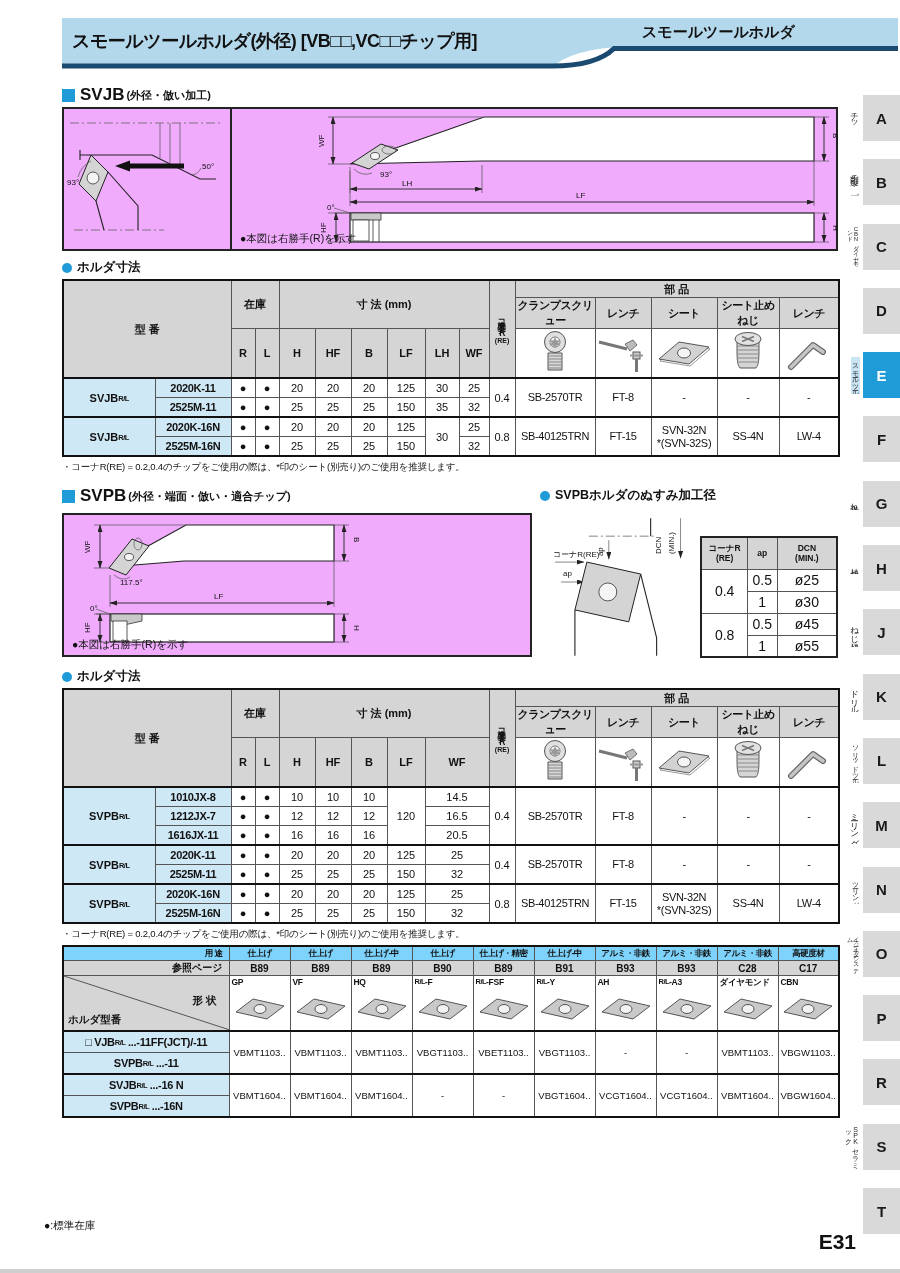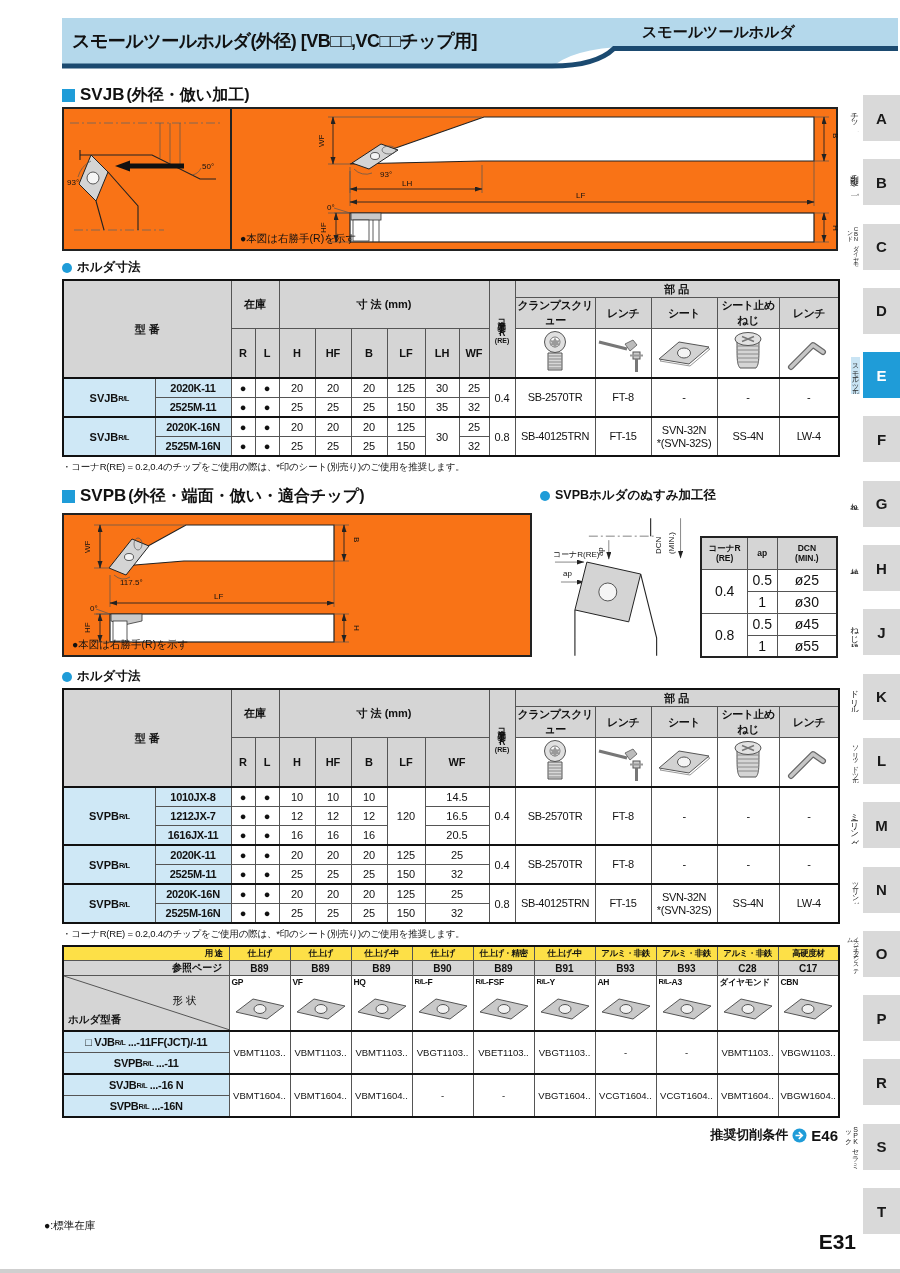--- a/index.html
+++ b/index.html
@@ -6,22 +6,22 @@
   body{width:900px;height:1273px;position:relative;background:#fff;color:#111;
        font-family:"Liberation Sans","DejaVu Sans",sans-serif;}
   .page{position:absolute;inset:0;overflow:hidden}
   .banner{position:absolute;top:0;left:0}
   .hdr-title{position:absolute;left:72px;top:29px;font-size:18px;font-weight:bold;letter-spacing:-0.5px}
   .hdr-method{position:absolute;left:642px;top:23px;font-size:15px;font-weight:bold}
   .content{position:absolute;left:62px;top:86px;width:776px}
   .sec-hd{display:flex;align-items:center;height:18px}
   .bluesq{width:13px;height:13px;background:#1f9cd8;margin-right:5px;flex:0 0 auto}
   .sec-name{font-size:17px;font-weight:bold}
-  .sec-desc{font-size:16px;font-weight:bold;margin-left:2px}
-  .diagbox{border:2px solid #222;height:140px;display:flex;margin-top:3px;background:#f97316}
+  .sec-desc{font-size:11px;font-weight:bold;margin-left:2px}
+  .diagbox{border:2px solid #222;height:140px;display:flex;margin-top:3px;background:#f0abfc}
   .dp-left{width:166px;border-right:2px solid #222;position:relative;flex:0 0 auto}
   .dp-right{flex:1;position:relative}
   .dnote{position:absolute;left:8px;bottom:3px;font-size:10.5px}
   .sub-hd{display:flex;align-items:center;margin-top:9px;height:15px;font-size:12.5px;font-weight:bold}
   .bluedot{width:10px;height:10px;border-radius:50%;background:#1f9cd8;margin-right:5px;flex:0 0 auto}
   table{border-collapse:collapse;table-layout:fixed}
   .htable{width:776px;margin-top:4px;border:2px solid #111}
   .htable td{border:1px solid #555;text-align:center;padding:0;font-size:11px;overflow:hidden}
   .hr1 td,.hr2 td{height:16px}
   .hr3 td{height:48px;border-bottom:2px solid #111}
@@ -47,27 +47,27 @@
   .svpb-diag-row{display:flex;margin-top:5px}
   .svpb-box{width:466px;flex:0 0 auto}
   .nusumi-area{margin-left:19px;display:flex}
   .ntable{border:2px solid #222;margin-top:26px;align-self:flex-start}
   .ntable td{border:1px solid #555;text-align:center;font-size:14px;padding:0}
   .ntable tr{height:22px}
   .ntable tr.nh{height:32px}
   .ntable .hd{font-size:8.5px;line-height:1.25}
   .ctable{width:776px;margin-top:4px;border:2px solid #111}
   .ctable td{border:1px solid #555;text-align:center;padding:0;overflow:hidden}
-  .c1 td{height:13px;font-size:8.5px;font-weight:bold;background:#fde047;letter-spacing:-0.5px}
+  .c1 td{height:13px;font-size:8.5px;font-weight:bold;background:#7dd3fc;letter-spacing:-0.5px}
   .c2 td{height:14px;font-size:10px;font-weight:bold;background:#d5d5d5}
   .lr{text-align:right !important;padding-right:6px !important}
   .c3 td{height:54px;vertical-align:top;position:relative}
   .diagcell{background:#d5d5d5}
   .diagline{position:absolute;left:0;top:0}
-  .shp{position:absolute;right:32px;top:18px;font-size:10.5px;font-weight:normal}
+  .shp{position:absolute;right:12px;top:18px;font-size:10.5px;font-weight:bold}
   .hld{position:absolute;left:4px;bottom:3px;font-size:10.5px;font-weight:bold}
   .grade{position:absolute;left:2px;top:1px;font-size:8.5px;font-weight:bold;letter-spacing:-0.3px}
   .shape{background:#fff}
   .shape svg{margin-top:20px}
   .crow td{height:20px}
   .holder{font-size:11px;padding-left:3px;letter-spacing:-0.3px}
   .cval{font-size:9.5px}
   .recommend{display:flex;justify-content:flex-end;align-items:center;gap:4px;margin-top:8px;
              font-size:13px;font-weight:bold}
   .rec-page{font-size:15px}
@@ -711,28 +711,20 @@
               <td class="cval gt" rowspan="2">VBMT1604..</td>
               <td class="cval gt" rowspan="2">VBGW1604..</td>
             </tr>
             <tr class="crow">
               <td class="mb holder">SVPB<span class="rl">R/L</span> ...-16N</td>
             </tr>
           </tbody>
         </table>
       </div>
 
-    <div class="recommend">
-      <span>推奨切削条件</span>
-      <svg width="15" height="15" viewBox="0 0 15 15">
-        <circle cx="7.5" cy="7.5" r="7" fill="#1f9cd8"></circle>
-        <path d="M3.5,7.5 H9.5 M6.8,4.2 L10.3,7.5 L6.8,10.8" stroke="#fff" stroke-width="1.6" fill="none"></path>
-      </svg>
-      <span class="rec-page">E46</span>
-    </div>
   </div>
 
   <div class="sidebar" id="sidebar">
       <div class="tab">
         <span class="tab-label" style="font-size:8.5px">チップ材種</span>
         <span class="tab-box">A</span>
       </div>
       <div class="tab">
         <span class="tab-label" style="font-size:8.5px">旋削チップ</span>
         <span class="tab-box">B</span>

